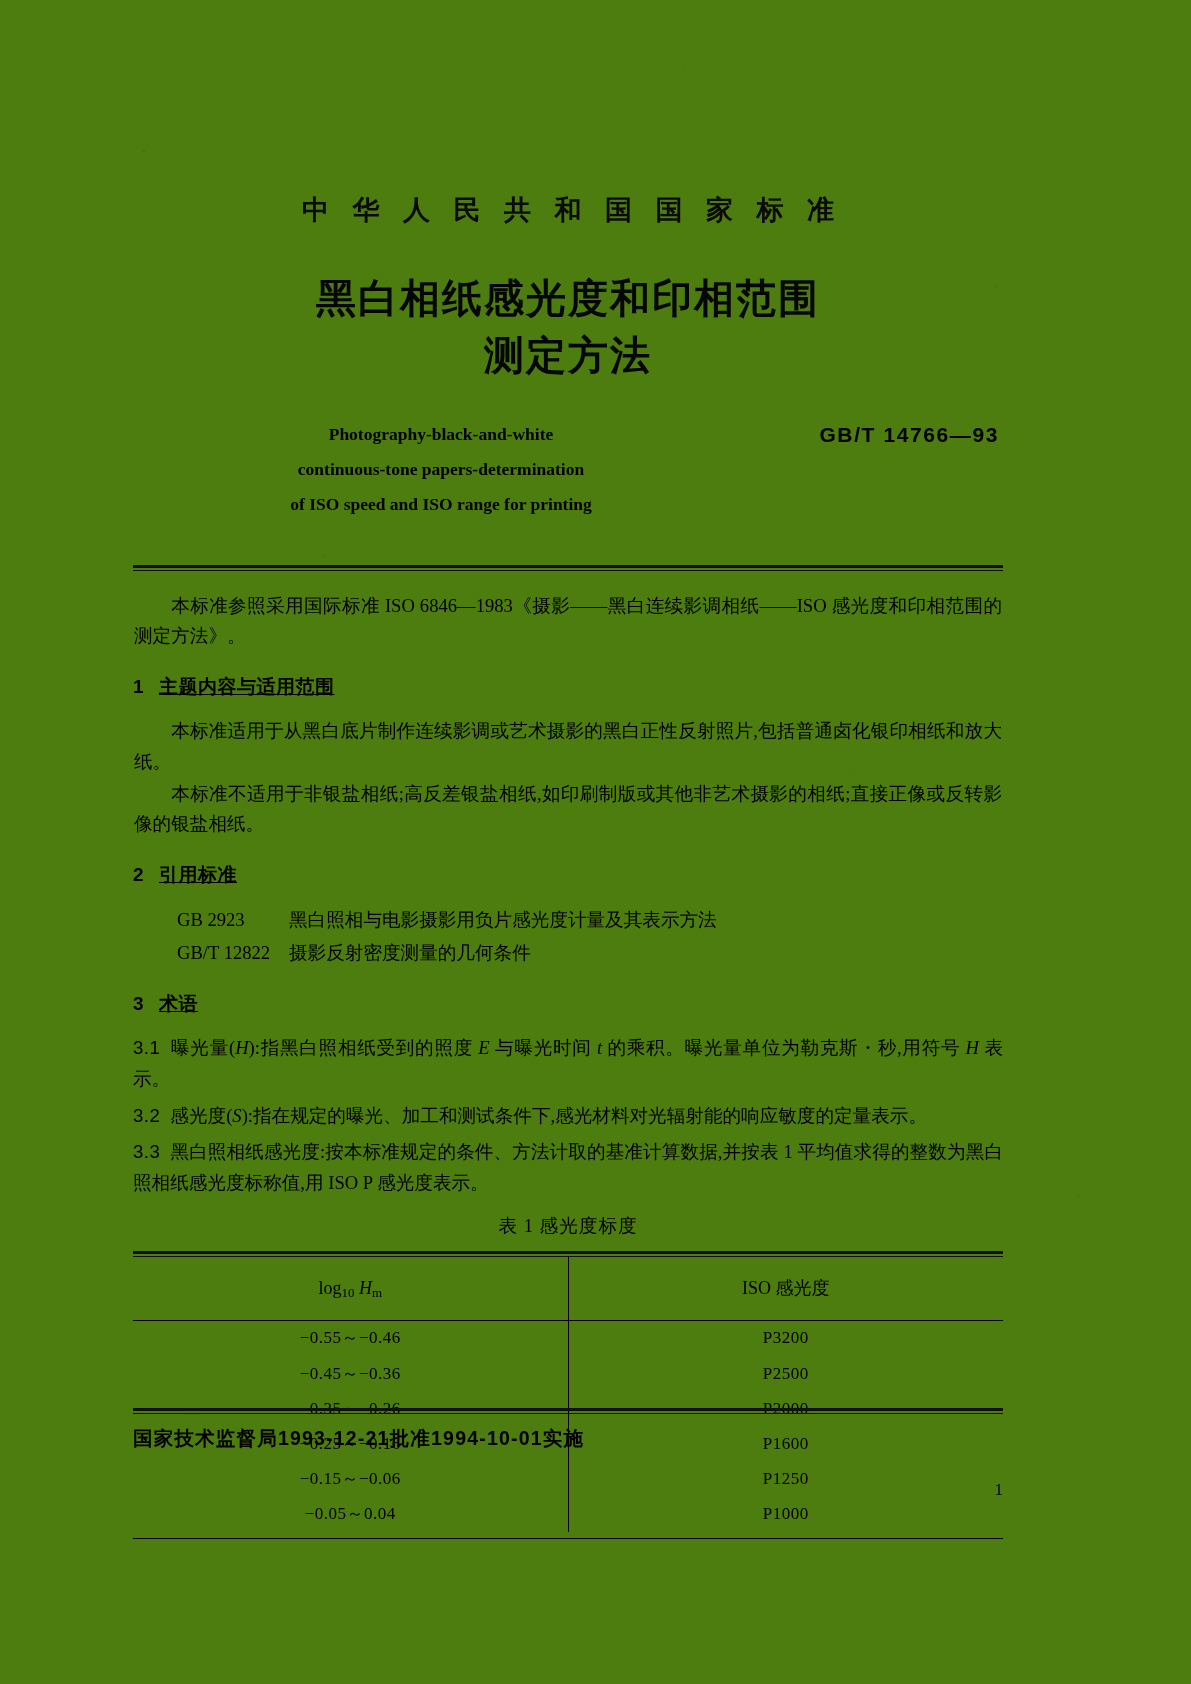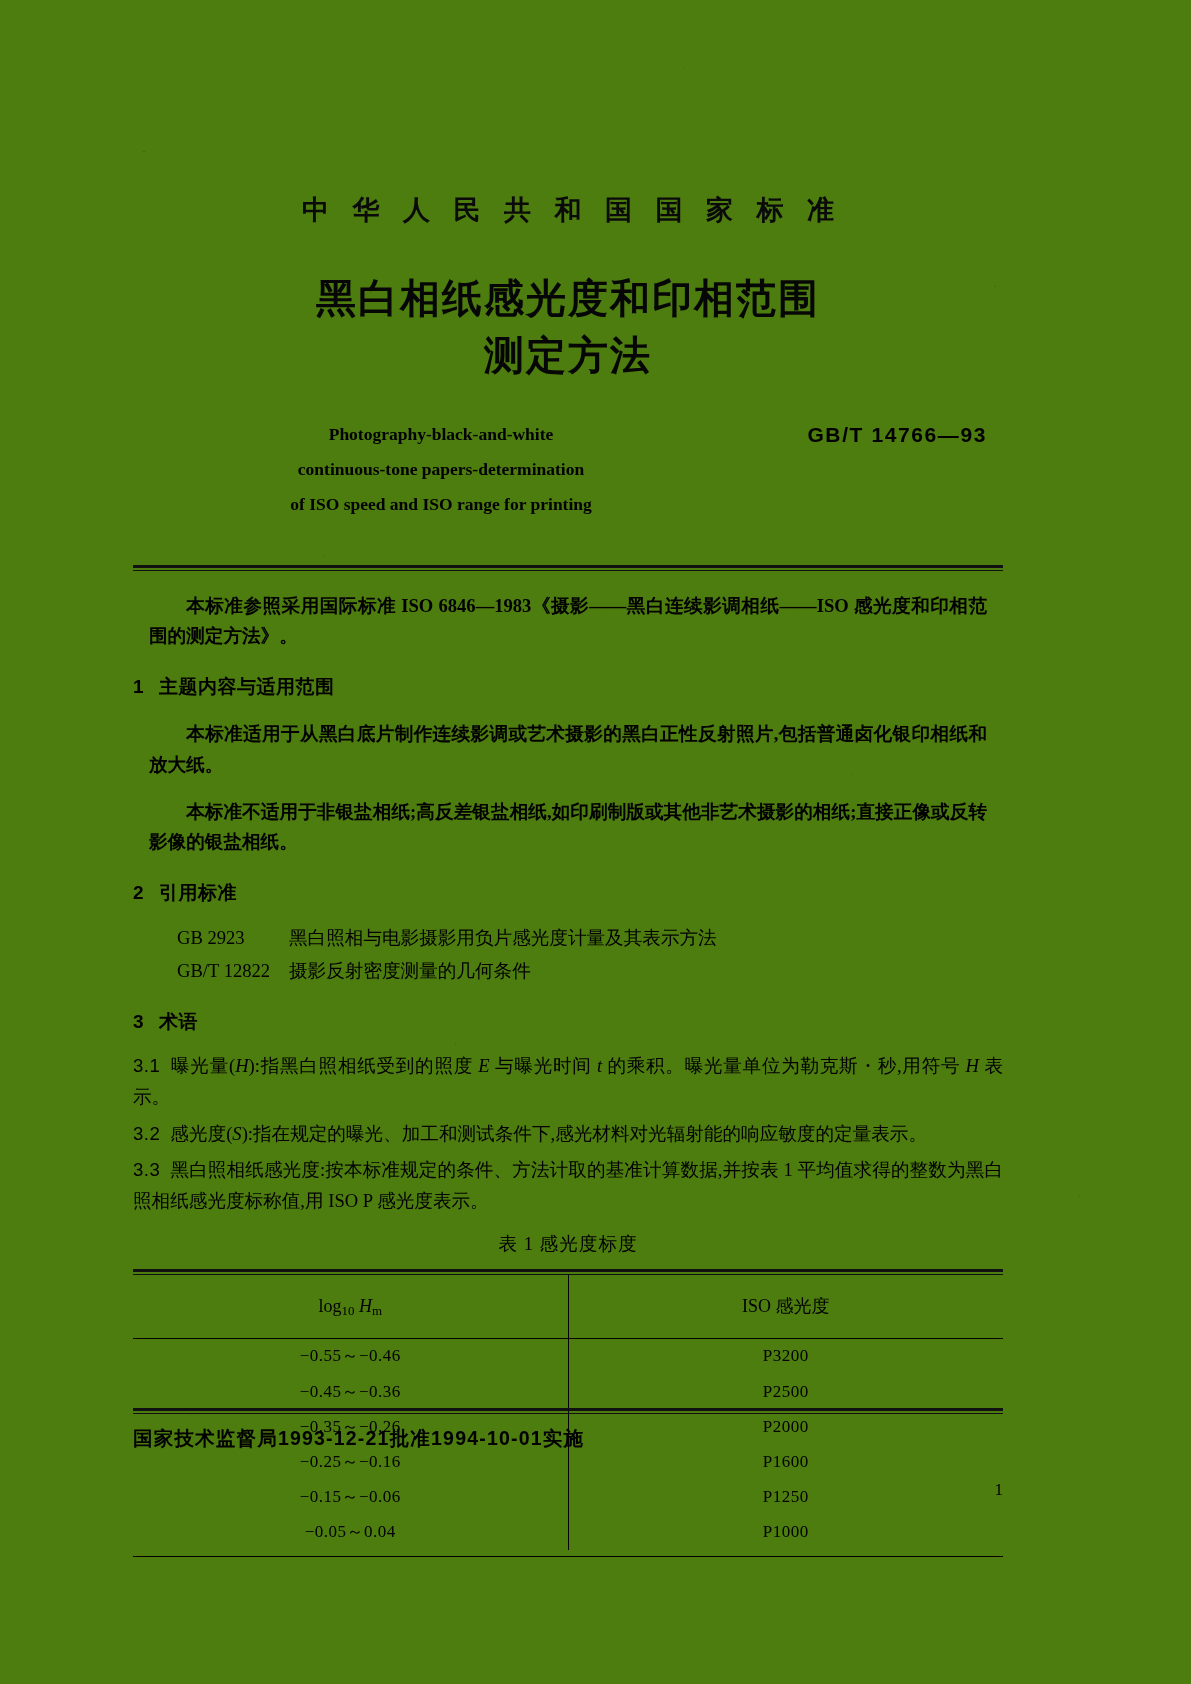--- a/index.html
+++ b/index.html
@@ -74,21 +74,21 @@
     font-family: "Liberation Serif", "DejaVu Serif", serif;
     font-weight: bold;
     font-size: 17.5px;
     line-height: 2.02;
     text-align: center;
     width: 560px;
     margin-left: 28px;
   }
   .std-no {
     position: absolute;
-    right: 16px;
+    right: 4px;
     top: 6px;
     font-family: "Liberation Sans", "DejaVu Sans", sans-serif;
     font-weight: bold;
     font-size: 21px;
     letter-spacing: 1.6px;
     white-space: nowrap;
   }
 
   
   .rule-double {
@@ -99,30 +99,30 @@
   }
 
   
   .body-area {
     margin-top: 20px;
     font-size: 18.6px;
     line-height: 1.66;
     text-align: justify;
   }
   p.para {
-    margin: 16px;
+    margin: 1px;
     text-indent: 2em;
-    font-weight: bold;
   }
   h2.sec {
     font-family: "Liberation Sans", "DejaVu Sans", sans-serif;
     font-weight: bold;
     font-size: 19px;
     margin: 19px 0 13px 0;
     letter-spacing: 0.5px;
+    text-decoration: underline;
   }
   h2.sec .num {
     display: inline-block;
     width: 26px;
   }
   .ref-list {
     margin: 2px 0 0 0;
     padding: 0;
     list-style: none;
   }

